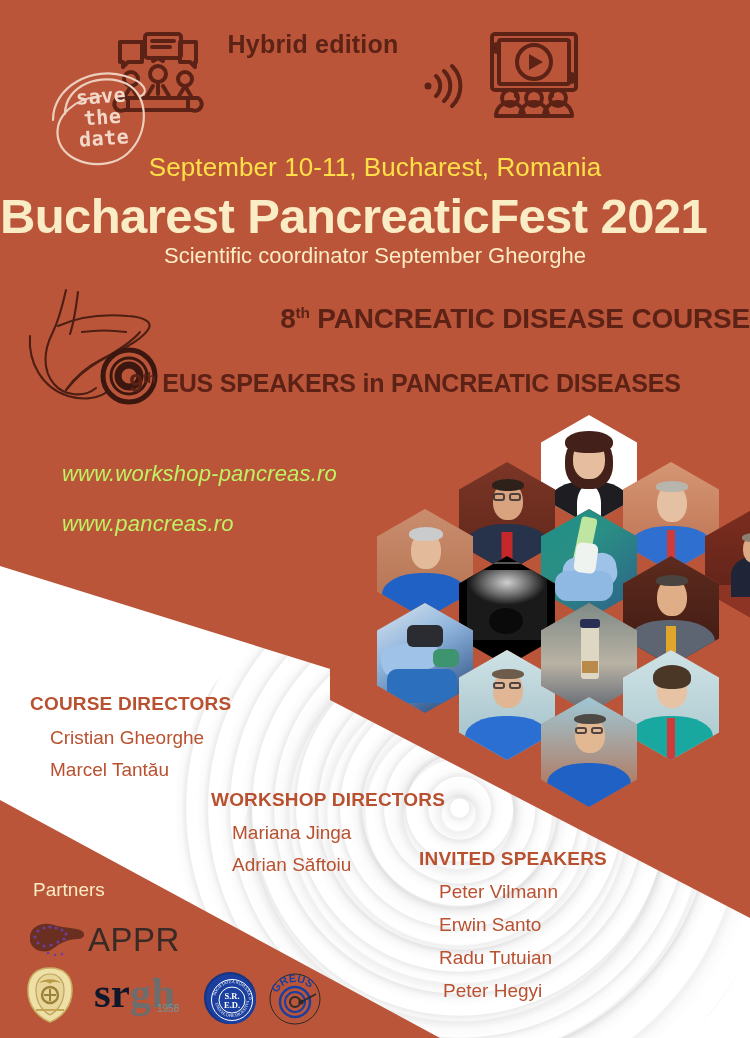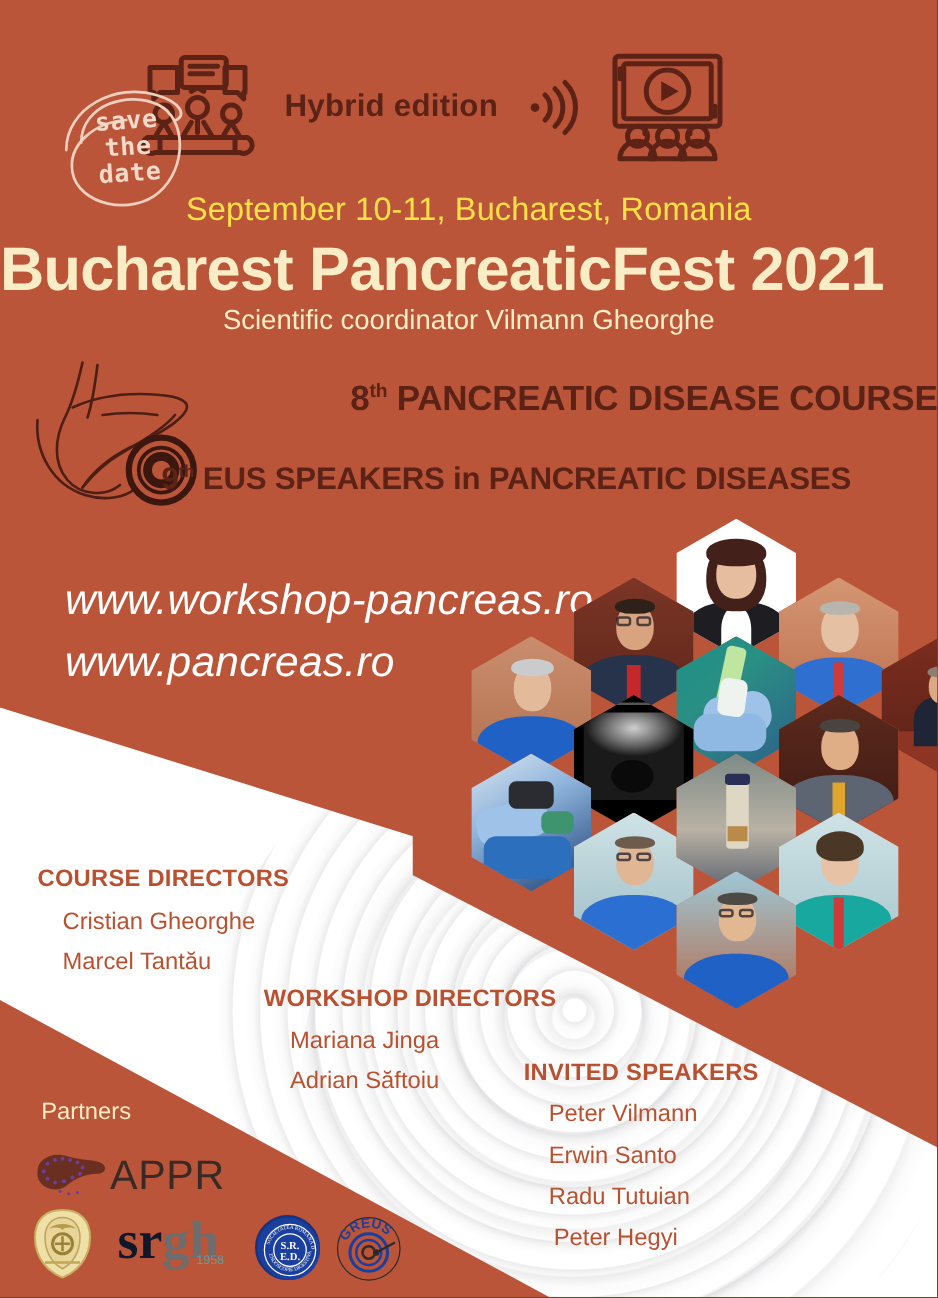--- a/index.html
+++ b/index.html
@@ -50,21 +50,21 @@
     background:#bb5539;
     clip-path:polygon(750px 0, 750px 918px, 330px 700px, 330px 0);
   }
   .band-orange-top{
     position:absolute;left:0;top:0;width:750px;height:600px;
     background:#bb5539;
   }
 
   
   .hdr-icons{position:absolute;left:0;top:30px;width:694px;height:110px;
-    display:flex;align-items:center;justify-content:center;gap:24px;}
+    display:flex;justify-content:center;gap:24px;}
   .ico{stroke:#5c2216;fill:none;stroke-width:4;stroke-linecap:round;stroke-linejoin:round;}
   .hybrid-label{
     color:#5c2216;font-size:25px;font-weight:700;letter-spacing:.2px;
     white-space:nowrap;
   }
   .bcast{display:flex;align-items:center;gap:3px;}
 
   
   .savebadge{
     position:absolute;left:45px;top:62px;width:115px;height:115px;
@@ -104,22 +104,22 @@
     color:#5c2216;font-weight:700;font-size:25px;letter-spacing:-.2px;
     white-space:nowrap;padding-left:60px;
   }
   .sup{font-size:.55em;vertical-align:super;font-weight:700;}
 
   
   .pancreas-logo{position:absolute;left:22px;top:288px;width:160px;height:125px;}
 
   
   .url{
-    position:absolute;color:#ffffff;font-style:italic;font-size:34px;
-    letter-spacing:.2px;white-space:nowrap;
+    position:absolute;color:#bef264;font-style:italic;font-size:22px;
+    letter-spacing:.2px;white-space:nowrap;margin-left:10px;
   }
   .url-1{left:52px;top:461px;}
   .url-2{left:52px;top:511px;}
 
   
   .hexwrap{position:absolute;left:330px;top:415px;width:420px;height:310px;}
   .hex{
     position:absolute;width:96px;height:110px;
     clip-path:polygon(50% 0%,100% 25%,100% 75%,50% 100%,0% 75%,0% 25%);
     background:#c4603f;
@@ -238,21 +238,21 @@
     </svg>
     <div class="txt">
       <div>save</div>
       <div>the</div>
       <div>date</div>
     </div>
   </div>
 
   <div class="date-line">September 10-11, Bucharest, Romania</div>
   <div class="main-title">Bucharest PancreaticFest 2021</div>
-  <div class="coord-line">Scientific coordinator Vilmann Gheorghe</div>
+  <div class="coord-line">Scientific coordinator September Gheorghe</div>
 
   <div class="pancreas-logo">
     <svg width="160" height="125" viewBox="0 0 160 125">
       <g fill="none" stroke="#4d1f14" stroke-width="2.1" stroke-linecap="round" stroke-linejoin="round">
         <path d="M44 2 C40 20, 36 34, 30 46 C22 62, 20 82, 32 96 C42 108, 62 110, 74 100"></path>
         <path d="M56 4 C54 20, 52 34, 48 46"></path>
         <path d="M8 48 C6 74, 20 100, 46 108 C62 113, 78 110, 86 103"></path>
         <path d="M36 38 C58 28, 84 26, 106 28 C122 29, 130 34, 127 40 C122 50, 100 62, 82 70 C66 78, 52 90, 44 102"></path>
         <path d="M44 102 C52 92, 62 82, 76 74 C92 65, 110 54, 118 44"></path>
         <path d="M60 44 C74 42, 90 42, 104 44"></path>

